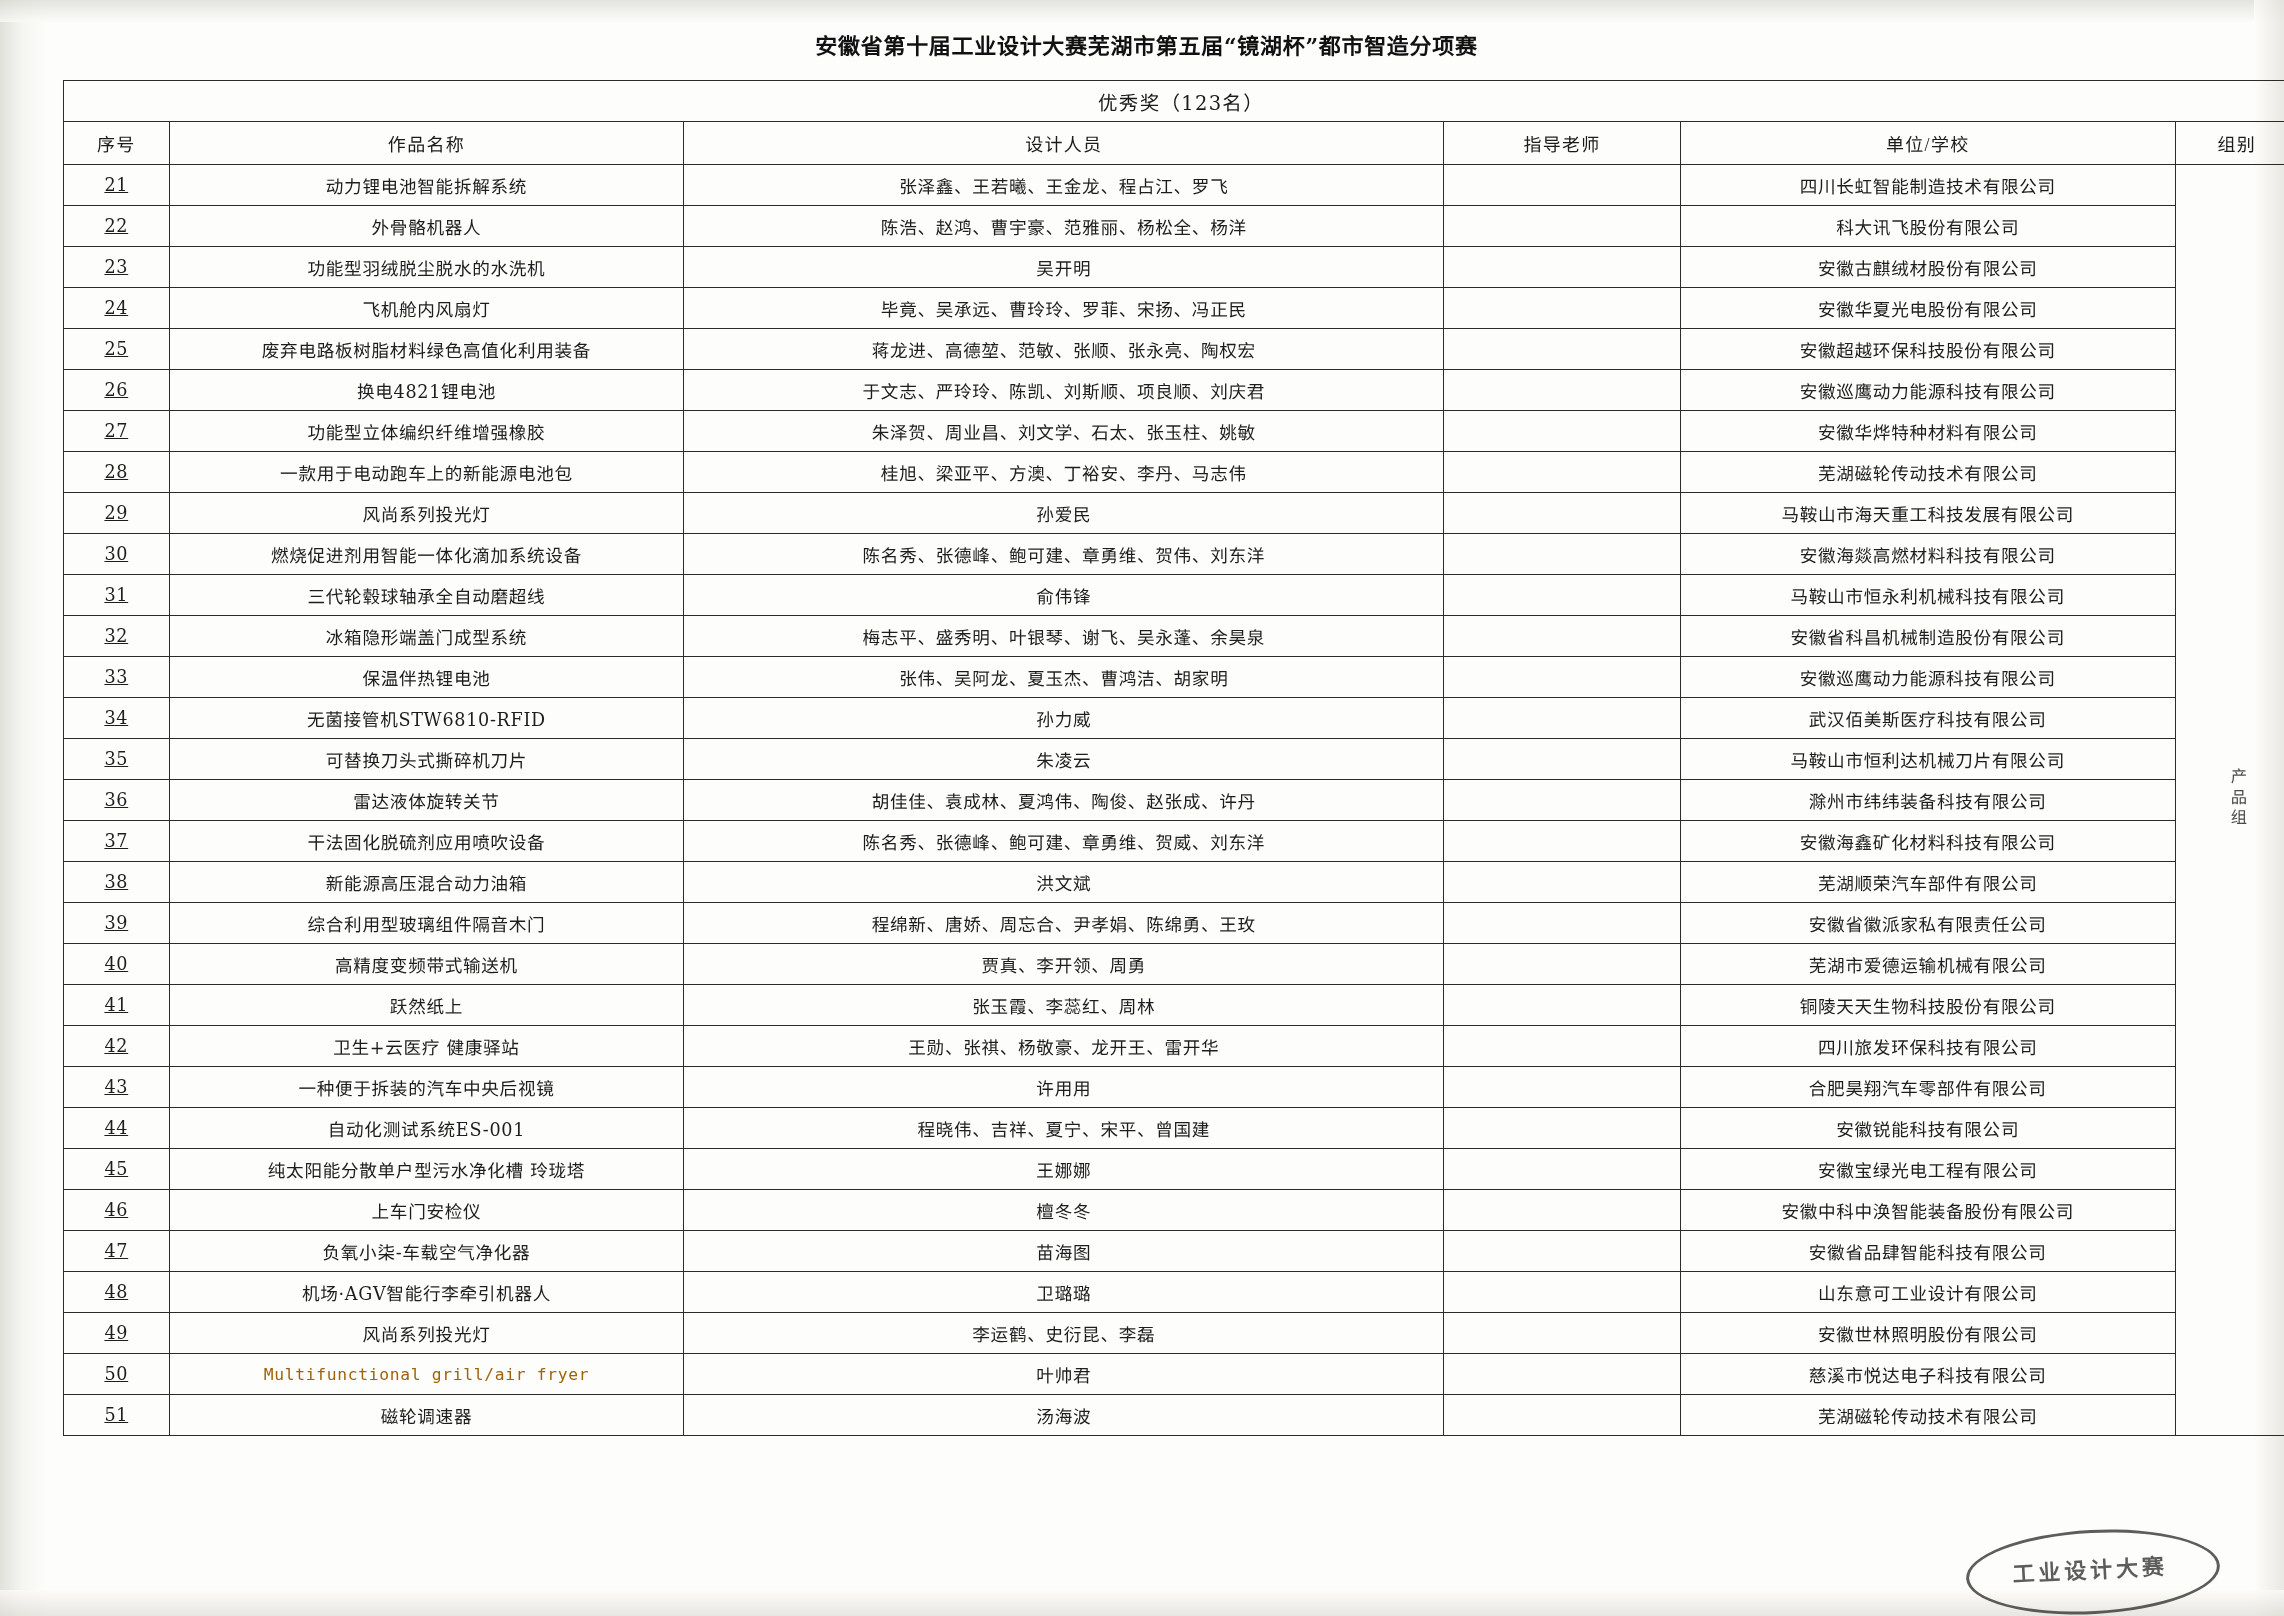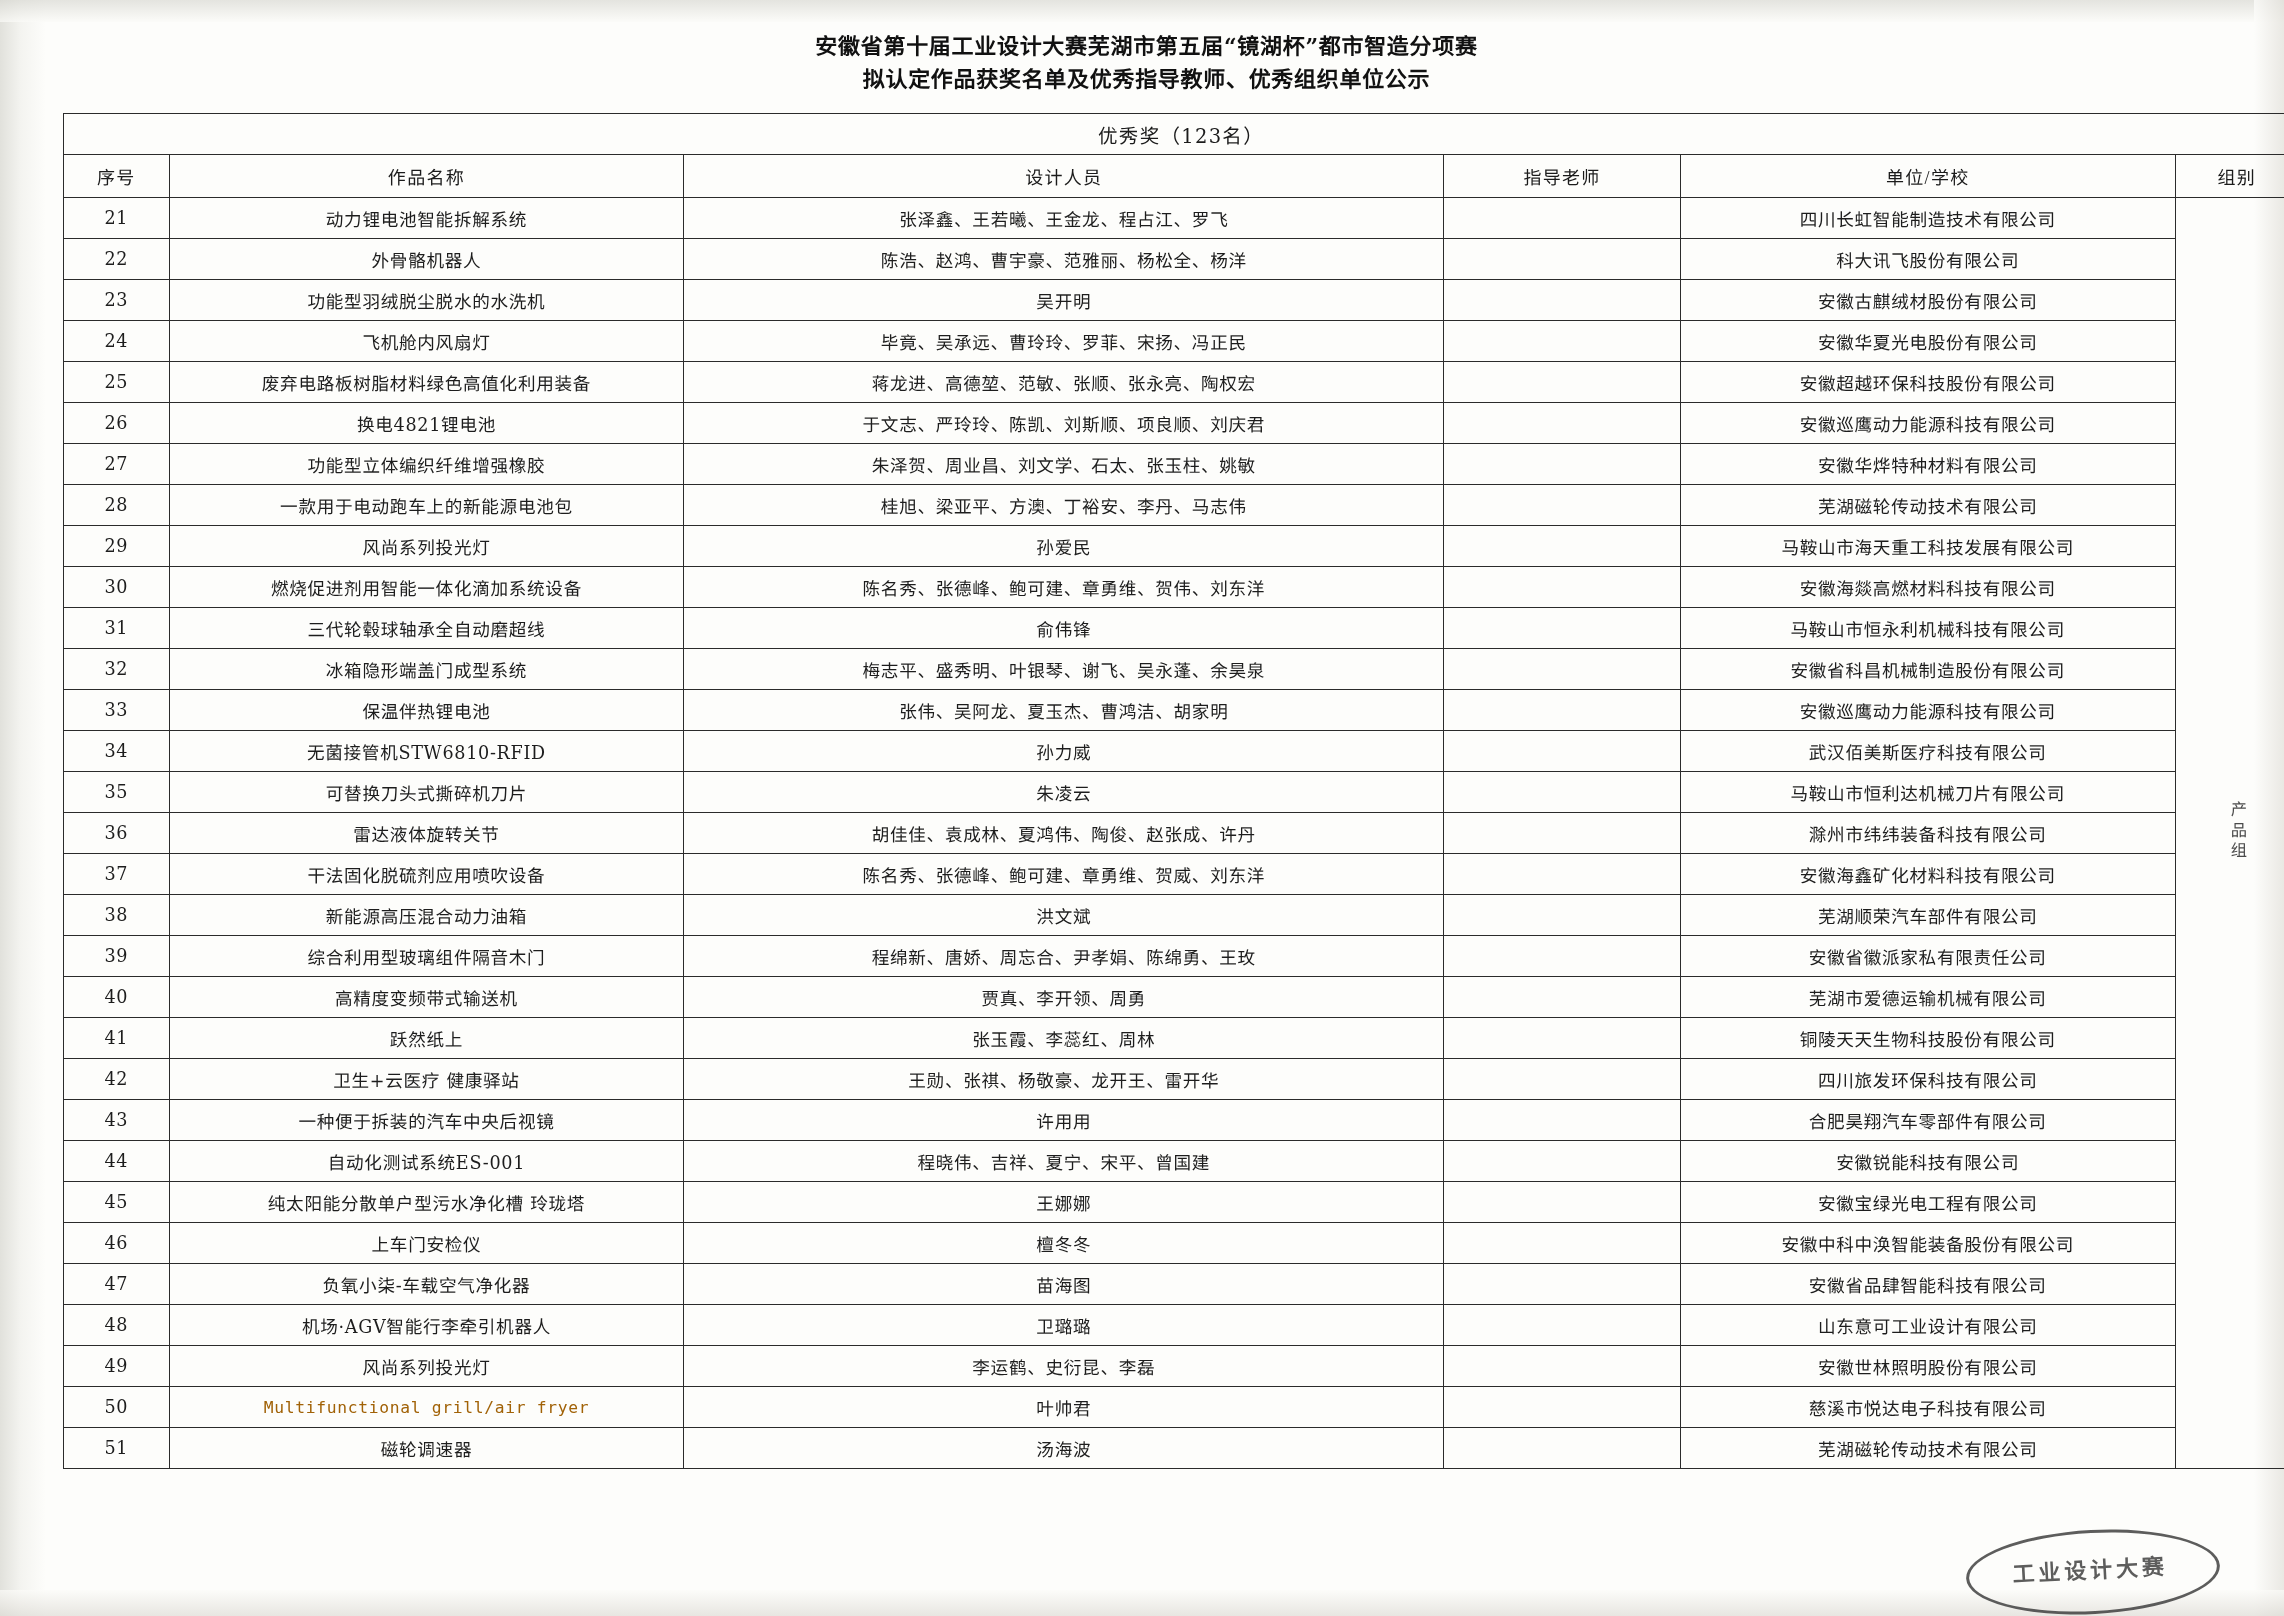--- a/index.html
+++ b/index.html
@@ -105,20 +105,21 @@
     font-family: "DejaVu Serif", "Liberation Serif", serif;
     font-size: 17.6px;
     letter-spacing: 0.7px;
     color: #1d1d1d;
   }
   td.num {
     font-family: "DejaVu Serif", "Liberation Serif", serif;
     font-size: 16.3px;
     color: #2a2a2a;
     letter-spacing: 0;
+    text-decoration: underline;
   }
   td.work { }
   td.people { }
   td.teacher { }
   td.org { }
   .group-cell {
     vertical-align: middle;
   }
   .group-inner {
     display: inline-block;
@@ -182,21 +183,20 @@
 <div class="page">
   <div class="scan-edge-left"></div>
   <div class="scan-edge-top"></div>
   <div class="scan-edge-right"></div>
   <div class="scan-edge-bottom"></div>
 
   <div class="content">
 
     <div class="doc-title">
       <span class="line1">安徽省第十届工业设计大赛芜湖市第五届“镜湖杯”都市智造分项赛</span>
-      <span class="line2">拟认定作品获奖名单及优秀指导教师、优秀组织单位公示</span>
     </div>
 
     <table class="award">
       <colgroup>
         <col class="c-num">
         <col class="c-work">
         <col class="c-people">
         <col class="c-teach">
         <col class="c-org">
         <col class="c-group">

